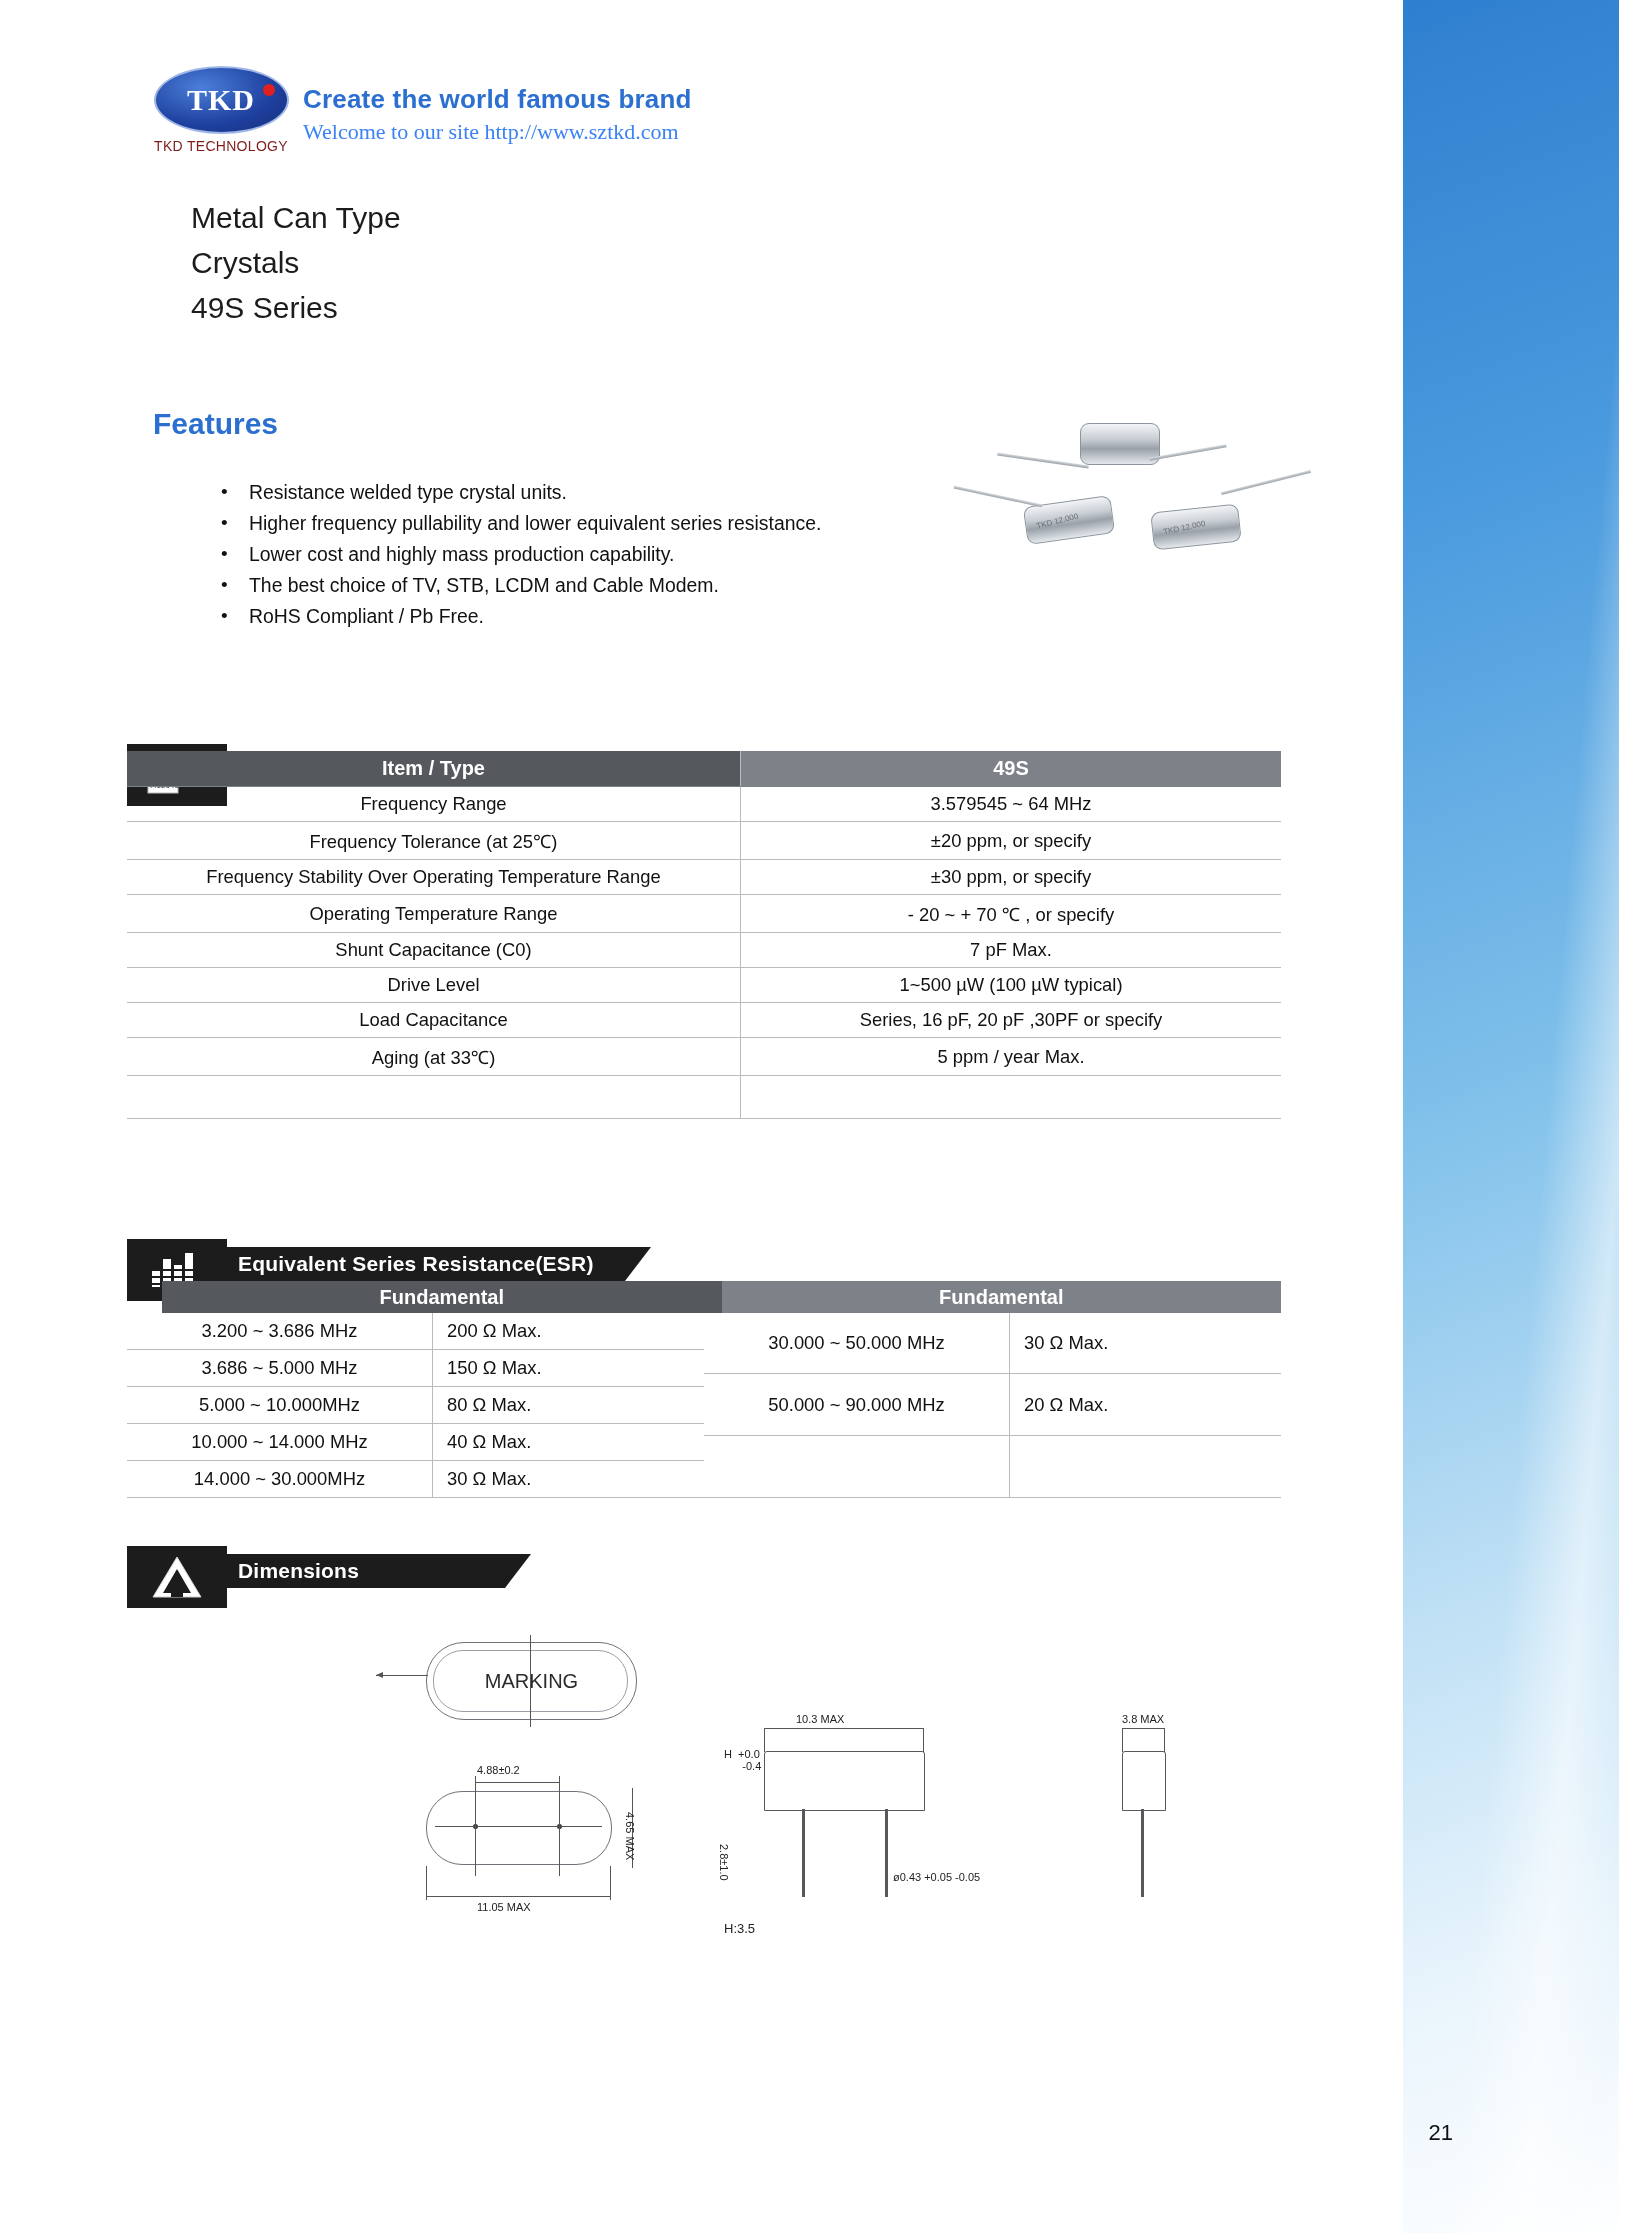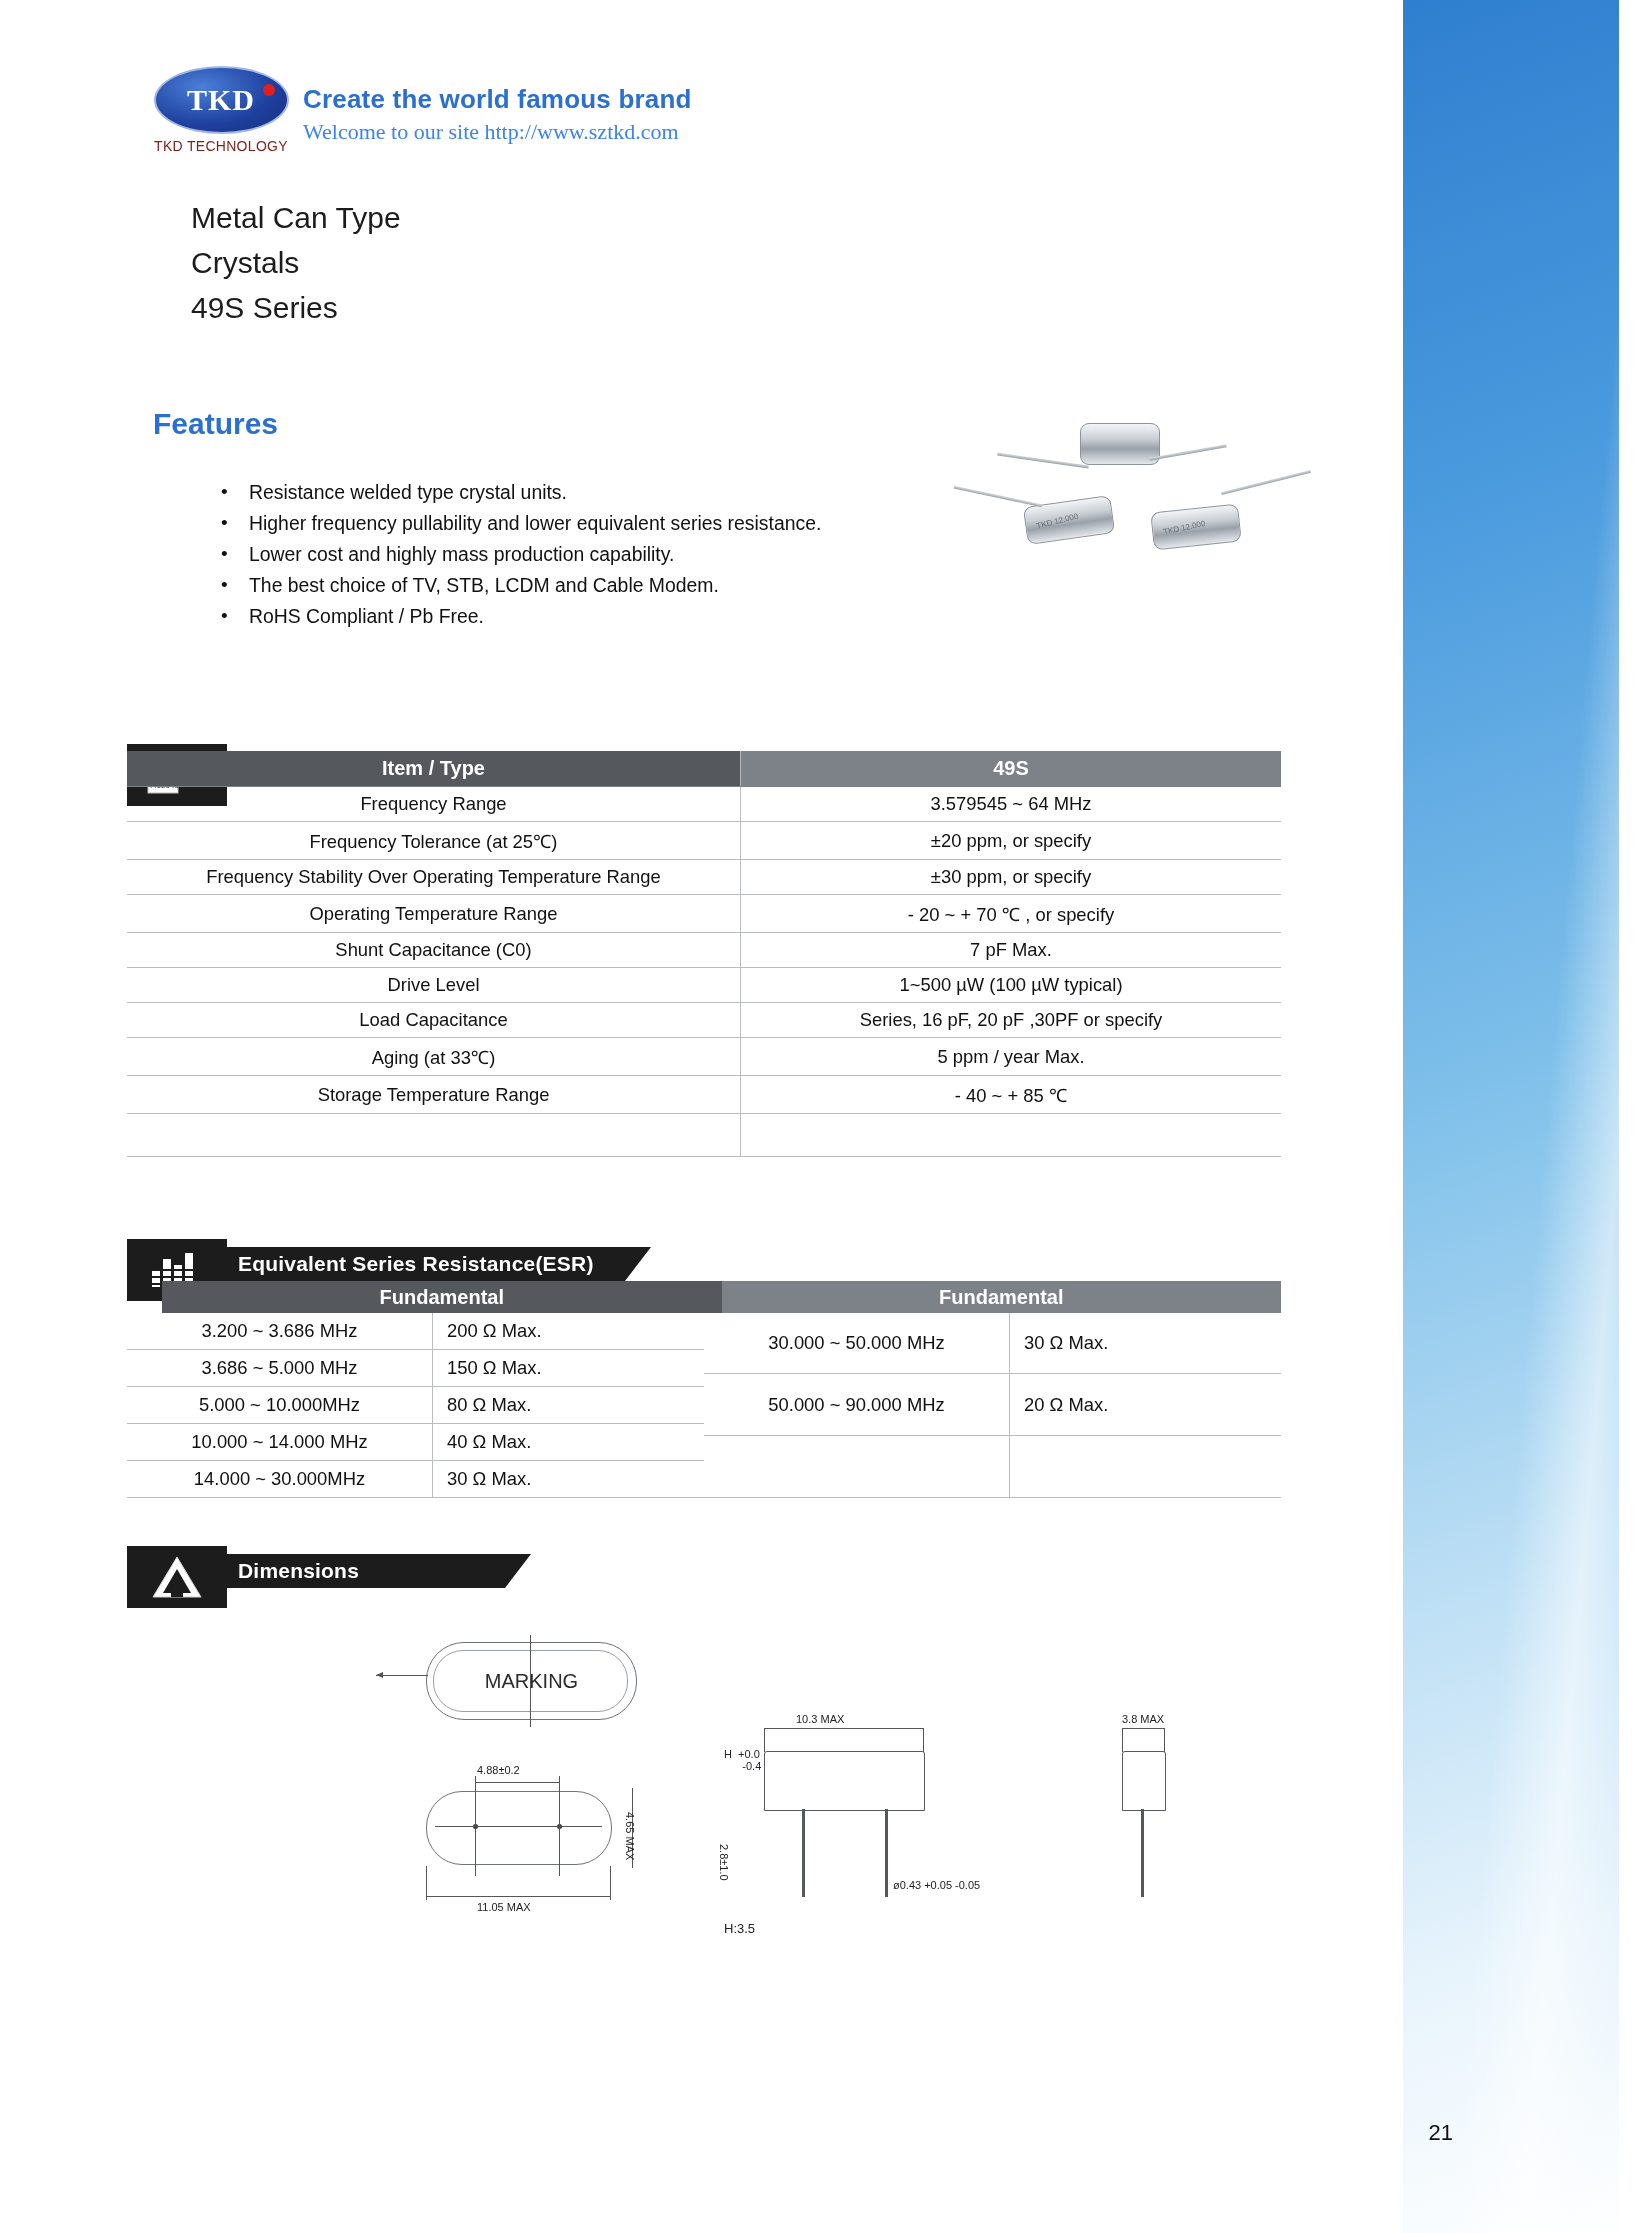--- a/index.html
+++ b/index.html
@@ -262,24 +262,20 @@
           <td class="c1">Drive Level</td>
           <td class="c2">1~500 µW (100 µW typical)</td>
         </tr>
     <tr>
           <td class="c1">Load Capacitance</td>
           <td class="c2">Series, 16 pF, 20 pF ,30PF or specify</td>
         </tr>
     <tr>
           <td class="c1">Aging (at 33℃)</td>
           <td class="c2">5 ppm / year Max.</td>
-        </tr>
-    <tr>
-          <td class="c1">Storage Temperature Range</td>
-          <td class="c2">- 40 ~ + 85 ℃</td>
         </tr>
     <tr>
           <td class="c1" style="height:30px"></td>
           <td class="c2"></td>
         </tr>
   </tbody>
     </table>
 
   <div class="sec" style="left:127px;top:1247px;width:1154px;">
     <div class="bar" style="width:498px;">
@@ -389,21 +385,21 @@
     <div class="side-view"></div>
     <div class="side-lead" style="left:675px;top:192px;height:88px;"></div>
     <div class="side-lead" style="left:758px;top:192px;height:88px;"></div>
     <div class="hline" style="left:637px;top:111px;width:159px;"></div>
     <div class="vline" style="left:637px;top:111px;height:24px;"></div>
     <div class="vline" style="left:796px;top:111px;height:24px;"></div>
     <div class="dimtxt" style="left:669px;top:96px;">10.3  MAX</div>
     <div class="dimtxt" style="left:597px;top:131px;white-space:pre;">H  +0.0
       -0.4</div>
     <div class="dimtxt" style="left:603px;top:227px;transform:rotate(90deg);transform-origin:left top;">2.8±1.0</div>
-    <div class="dimtxt" style="left:766px;top:262px;text-align:right;">ø0.43 +0.05 -0.05</div>
+    <div class="dimtxt" style="left:766px;top:254px;text-align:right;">ø0.43 +0.05 -0.05</div>
     <div class="dimtxt big" style="left:597px;top:304px;">H:3.5</div>
 
     <div class="endview"></div>
     <div class="side-lead" style="left:1014px;top:192px;height:88px;"></div>
     <div class="hline" style="left:995px;top:111px;width:42px;"></div>
     <div class="vline" style="left:995px;top:111px;height:24px;"></div>
     <div class="vline" style="left:1037px;top:111px;height:24px;"></div>
     <div class="dimtxt" style="left:995px;top:96px;">3.8  MAX</div>
   </div>
 

